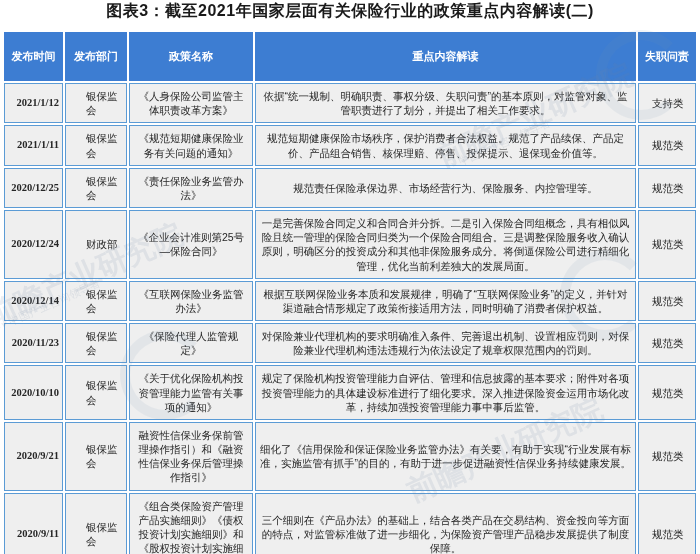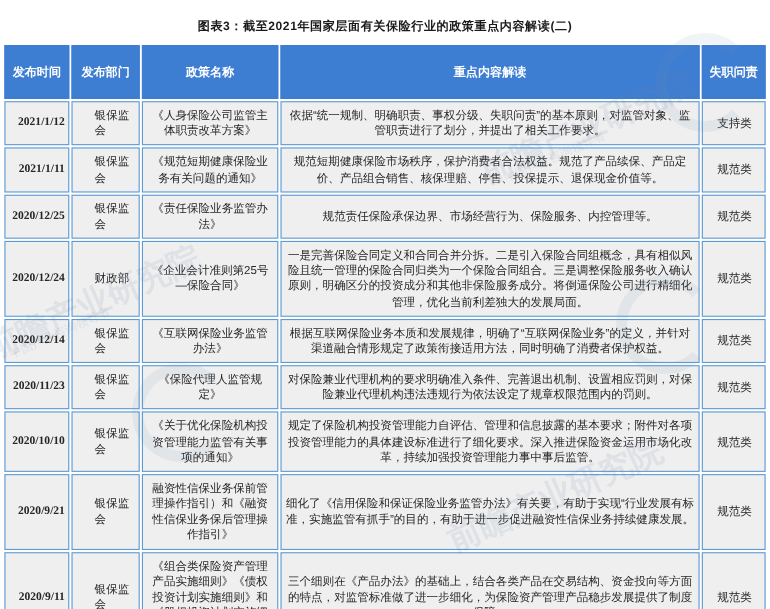--- a/index.html
+++ b/index.html
@@ -5,24 +5,24 @@
   * { margin: 0; padding: 0; box-sizing: border-box; }
   html, body { background: #ffffff; }
   body {
     width: 700px; height: 554px;
     font-family: "Liberation Sans", "DejaVu Sans", sans-serif;
     position: relative; overflow: hidden;
     display: flex; flex-direction: column;
   }
   .title {
     text-align: center;
-    font-size: 11px;
+    font-size: 16px;
     font-weight: bold;
     color: #1a1a1a;
-    padding: 16px 10px 8px 10px;
+    padding: 1px 10px 8px 10px;
     letter-spacing: 0.5px;
   }
   .table-wrap { padding: 0 2px; flex: 1; }
   table.policy {
     width: 696px;
     table-layout: fixed;
     border-collapse: separate;
     border-spacing: 2px;
     background: #ffffff;
   }

